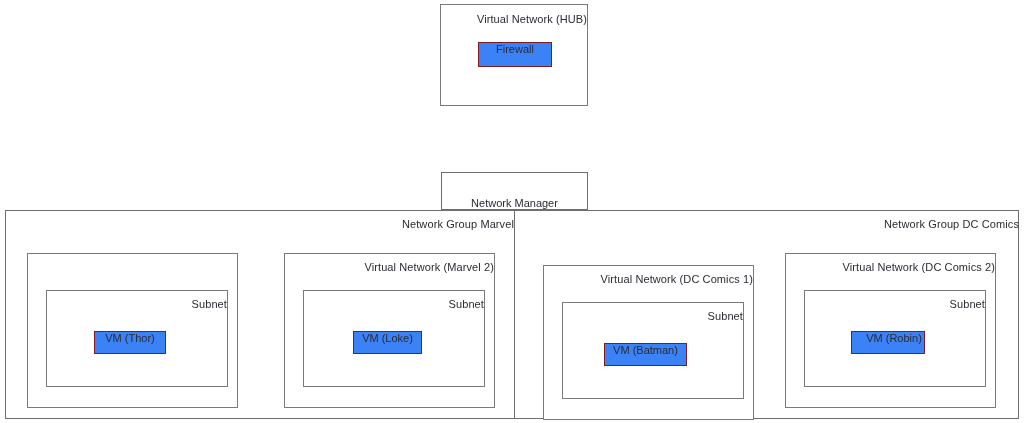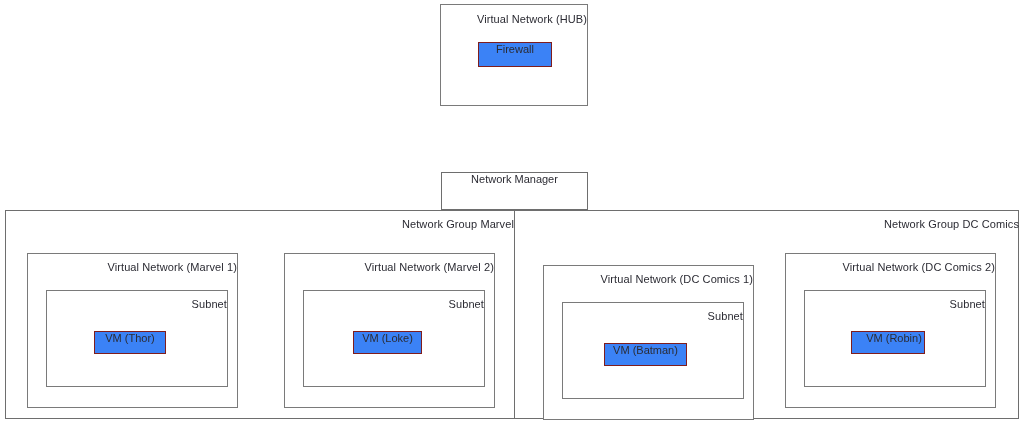--- a/index.html
+++ b/index.html
@@ -65,21 +65,21 @@
   
   .hub > .box-label { top: 8px; }
 
   
   .manager {
     position: absolute;
     box-sizing: border-box;
     border: 1px solid #6e6e6e;
     background: #ffffff;
     display: flex;
-    align-items: flex-start;
+    align-items: flex-end;
     justify-content: center;
     font-size: 11px;
     color: #2b2b33;
     white-space: nowrap;
     z-index: 5;
   }
 
   
   .conn-h {
     position: absolute;
@@ -114,21 +114,20 @@
 
   <div class="conn-v" style="left:514px; top:210px; height:209px;"></div>
 
   <div class="box outer-shell" style="left:5px; top:210px; width:1014px; height:209px; background:transparent;"></div>
 
   <div style="position:absolute; left:5px; top:210px; width:509px; height:209px;">
     <div class="box-label group-label">Network Group Marvel</div>
   </div>
 
   <div class="box vnet" style="left:27px; top:253px; width:211px; height:155px;">
-    <div class="box-label">Virtual Network (Marvel 1)</div>
     <div class="box subnet" style="left:18px; top:36px; width:182px; height:97px;">
       <div class="box-label">Subnet</div>
       <div class="node" style="left:47px; top:40px; width:72px; height:23px;">
         <span>VM (Thor)</span>
       </div>
     </div>
   </div>
 
   <div class="box vnet" style="left:284px; top:253px; width:211px; height:155px;">
     <div class="box-label">Virtual Network (Marvel 2)</div>

